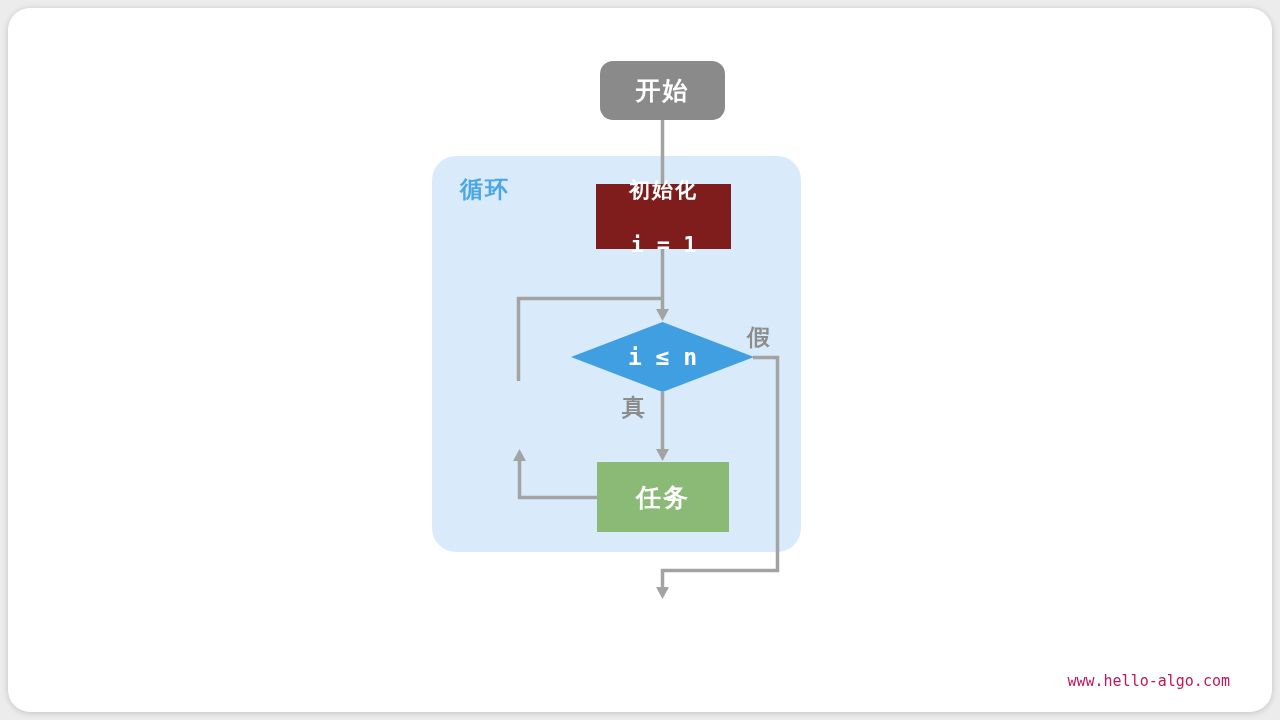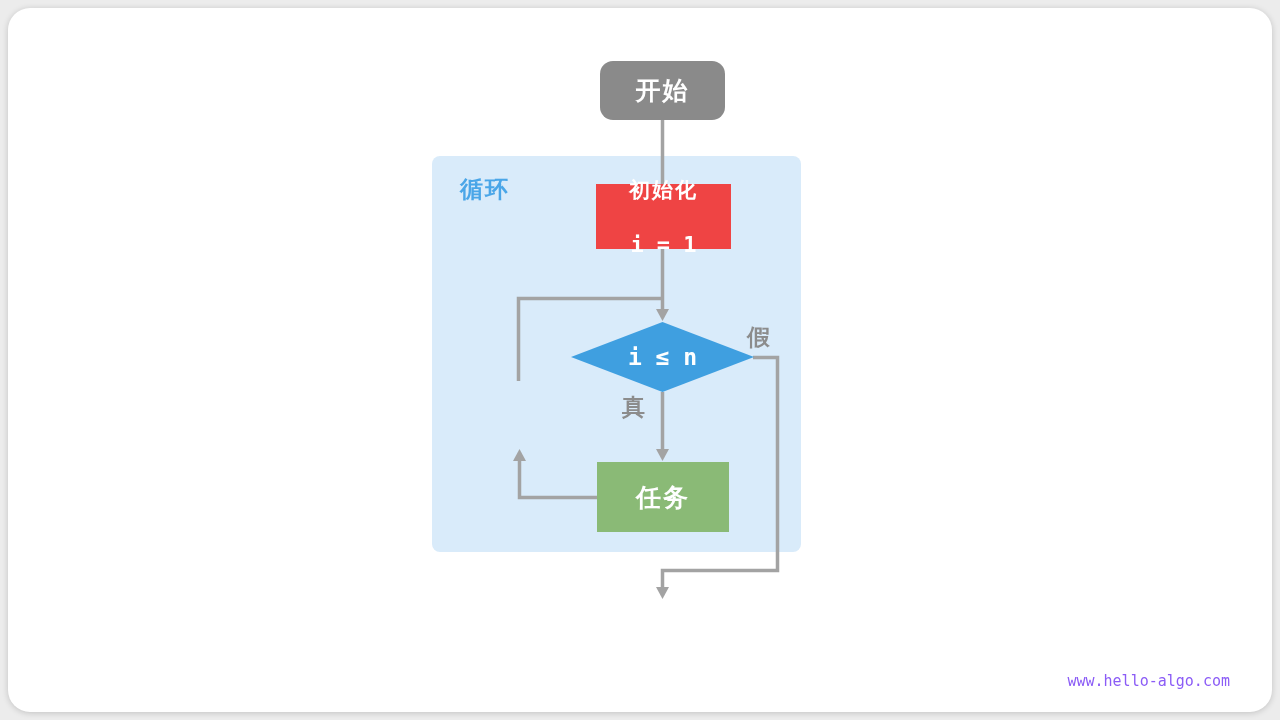--- a/index.html
+++ b/index.html
@@ -15,21 +15,21 @@
     background: #ffffff;
     border-radius: 22px;
     box-shadow: 0 1px 6px rgba(0,0,0,0.18);
     overflow: hidden;
   }
   .loop-container {
     position: absolute;
     left: 424px; top: 148px;
     width: 369px; height: 396px;
     background: #d9ebfa;
-    border-radius: 8px;
+    border-radius: 24px;
     z-index: 1;
   }
   .loop-label {
     position: absolute;
     left: 28px; top: 18px;
     font-size: 23px;
     font-weight: bold;
     color: #4aa6e8;
     letter-spacing: 2px;
   }
@@ -56,21 +56,21 @@
     font-family: "DejaVu Sans Mono", monospace;
     font-weight: bold;
   }
   .terminal {
     background: #8a8a8a;
     border-radius: 13px;
     font-size: 25px;
   }
   .node-start { left: 592px; top: 53px;  width: 125px; height: 59px; text-align: right; }
   .node-end   { left: 590px; top: 592px; width: 128px; height: 60px; }
-  .process { background: #ef4444; }
+  .process { background: #7f1d1d; }
   .node-init   { left: 588px; top: 176px; width: 135px; height: 65px; }
   .node-update { left: 443px; top: 372px; width: 133px; height: 68px; }
   .node-init .zh, .node-update .zh { font-size: 21px; line-height: 28px; }
   .node-init .code, .node-update .code { font-size: 22px; line-height: 26px; margin-top: 28px; }
   .node-task {
     left: 589px; top: 454px; width: 132px; height: 70px;
     background: #8aba76;
     font-size: 25px;
     text-align: center;
   }
@@ -89,21 +89,21 @@
     letter-spacing: 1px;
   }
   .label-true  { left: 614px; top: 384px; }
   .label-false { left: 739px; top: 314px; }
   .watermark {
     position: absolute;
     right: 42px; bottom: 22px;
     z-index: 3;
     font-family: "DejaVu Sans Mono", monospace;
     font-size: 15px;
-    color: #8b5cf6;
+    color: #be185d;
   }
 </style>
 </head>
 <body>
 
 <div class="card">
 
   <div class="loop-container">
     <span class="loop-label">循环</span>
   </div>

